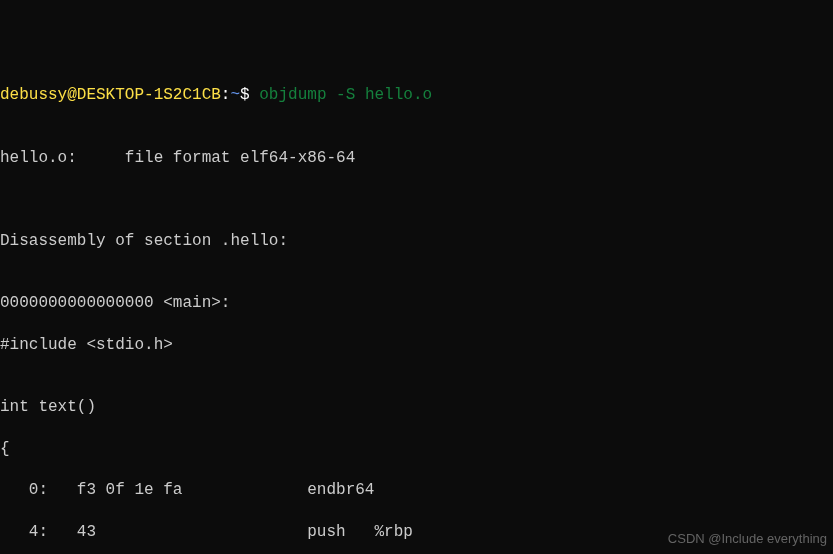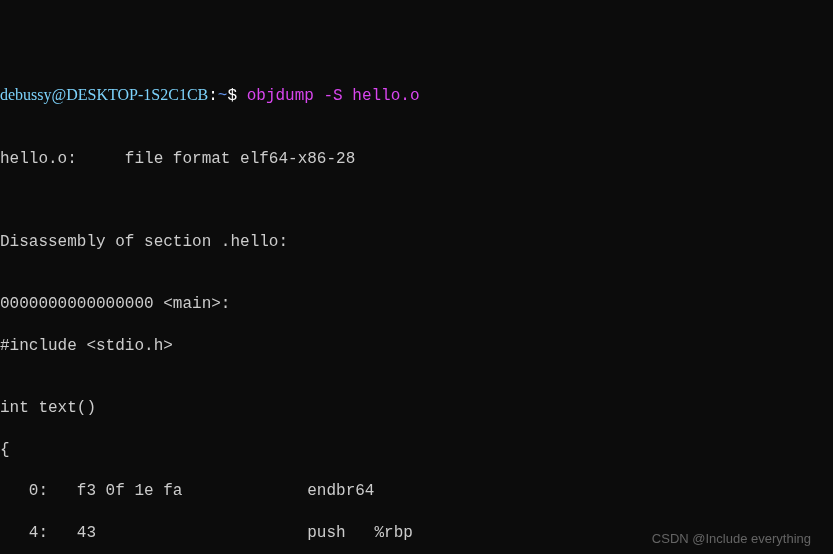--- a/index.html
+++ b/index.html
@@ -9,43 +9,43 @@
       font-family: "Consolas", "Courier New", monospace;
       font-size: 16px;
       line-height: 1.3;
       padding: 2px 0;
       width: 833px;
       height: 554px;
       overflow: hidden;
       white-space: pre;
       position: relative;
     }
-    .prompt-user { color: #7dd3fc; font-family: Liberation Serif, serif; }
+    .prompt-user { color: #fde047; }
     .prompt-sep { color: #ffffff; }
     .prompt-path { color: #6495ed; }
-    .cmd { color: #d946ef; }
+    .cmd { color: #15803d; }
     .line { display: block; }
     .watermark {
       position: absolute;
       bottom: 6px;
-      right: 22px;
+      right: 6px;
       color: #7a7a7a;
       font-family: sans-serif;
       font-size: 13px;
       opacity: 0.8;
     }
   </style>
 </head>
 <body>
 
 
 
 <span class="line"><span class="prompt-user">debussy@DESKTOP-1S2C1CB</span><span class="prompt-sep">:</span><span class="prompt-path">~</span><span class="prompt-sep">$ </span><span class="cmd">objdump -S hello.o</span></span>
 <span class="line"></span>
-<span class="line">hello.o:     file format elf64-x86-28</span>
+<span class="line">hello.o:     file format elf64-x86-64</span>
 <span class="line"></span>
 <span class="line"></span>
 <span class="line">Disassembly of section .hello:</span>
 <span class="line"></span>
 <span class="line">0000000000000000 &lt;main&gt;:</span>
 <span class="line">#include &lt;stdio.h&gt;</span>
 <span class="line"></span>
 <span class="line">int text()</span>
 <span class="line">{</span>
 <span class="line">   0:   f3 0f 1e fa             endbr64</span>

